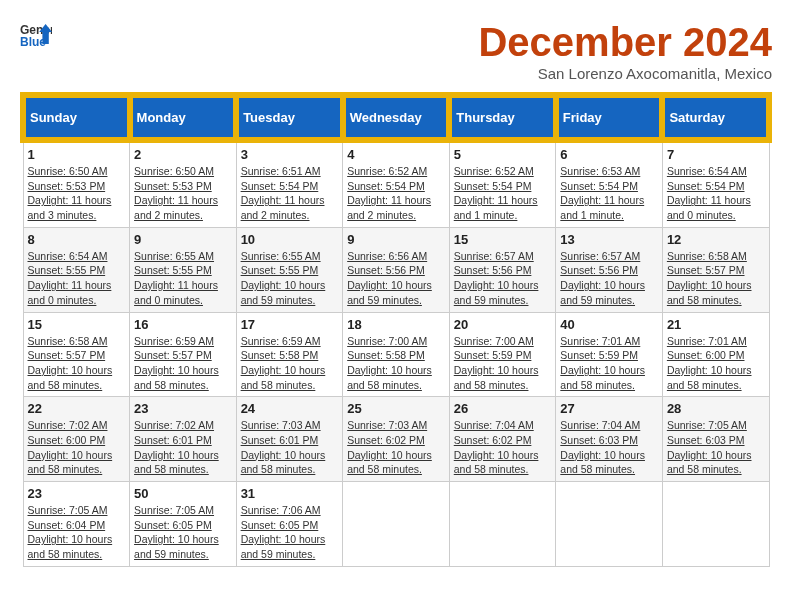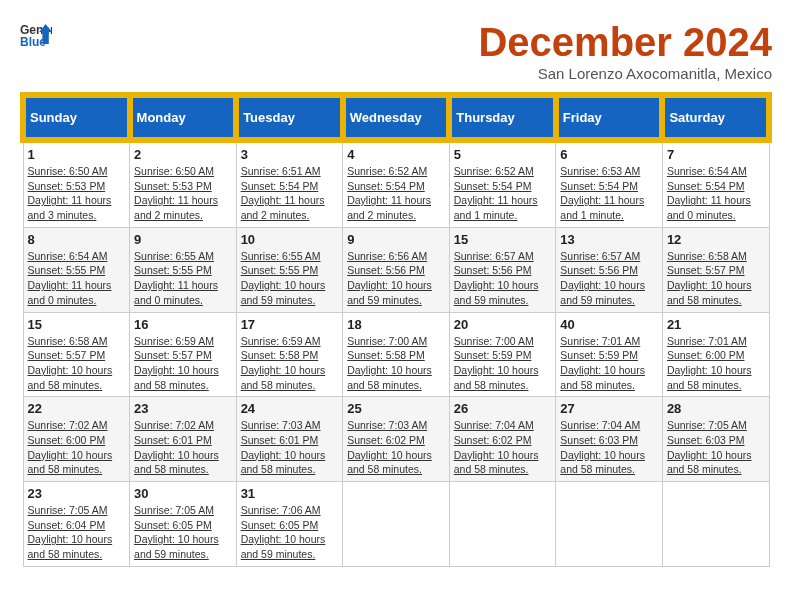--- a/index.html
+++ b/index.html
@@ -229,21 +229,21 @@
           <span class="day-num">28</span>
           <div class="day-info">Sunrise: 7:05 AM<br>Sunset: 6:03 PM<br>Daylight: 10 hours<br>and 58 minutes.</div>
         </td>
       </tr>
       <tr>
         <td>
           <span class="day-num">23</span>
           <div class="day-info">Sunrise: 7:05 AM<br>Sunset: 6:04 PM<br>Daylight: 10 hours<br>and 58 minutes.</div>
         </td>
         <td>
-          <span class="day-num">30</span>
+          <span class="day-num">50</span>
           <div class="day-info">Sunrise: 7:05 AM<br>Sunset: 6:05 PM<br>Daylight: 10 hours<br>and 59 minutes.</div>
         </td>
         <td>
           <span class="day-num">31</span>
           <div class="day-info">Sunrise: 7:06 AM<br>Sunset: 6:05 PM<br>Daylight: 10 hours<br>and 59 minutes.</div>
         </td>
         <td class="empty-cell"></td>
         <td class="empty-cell"></td>
         <td class="empty-cell"></td>
         <td class="empty-cell"></td>

